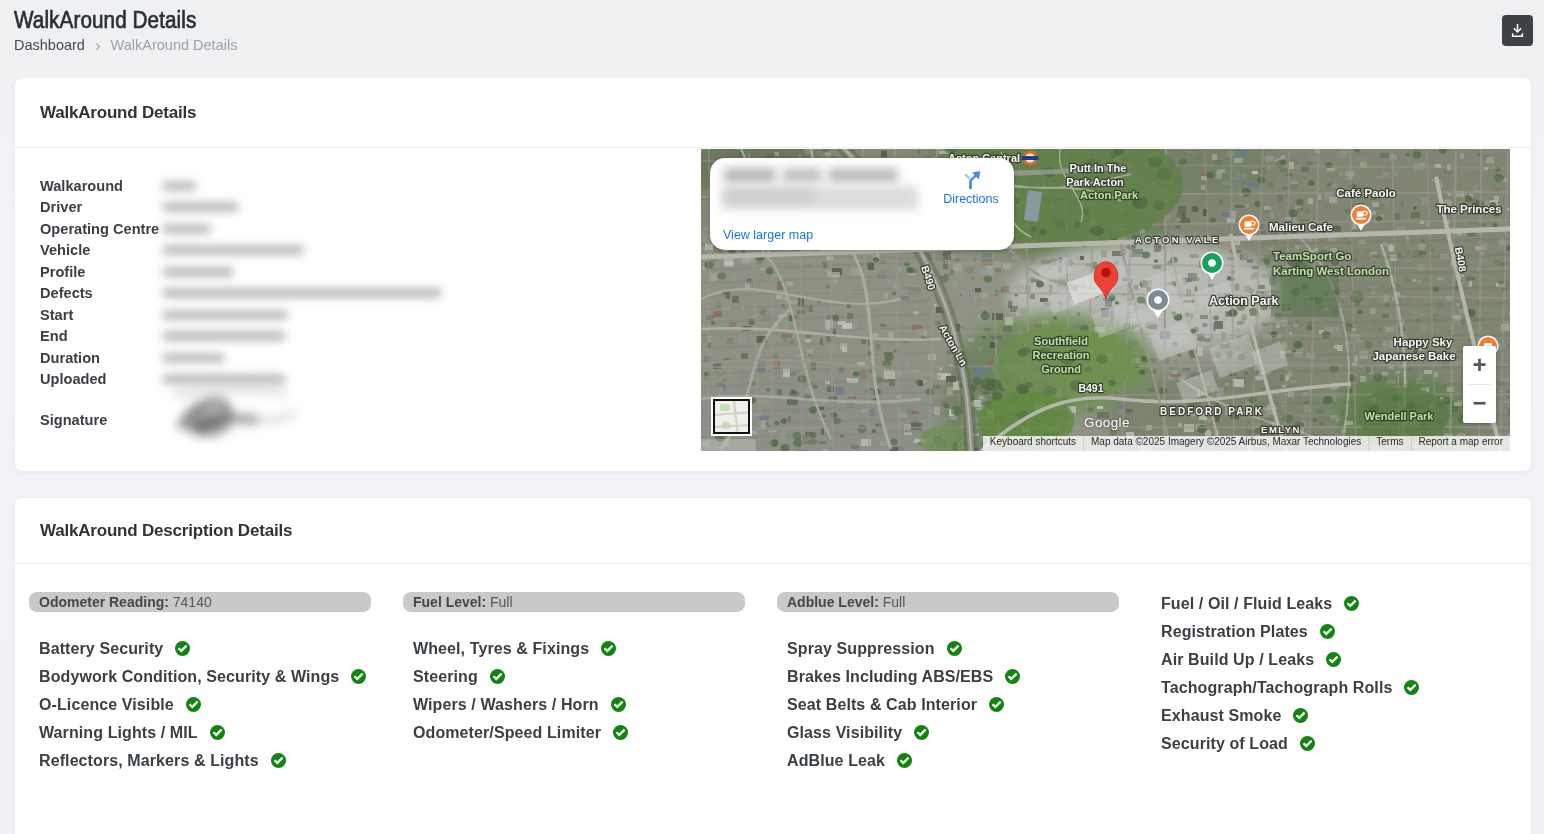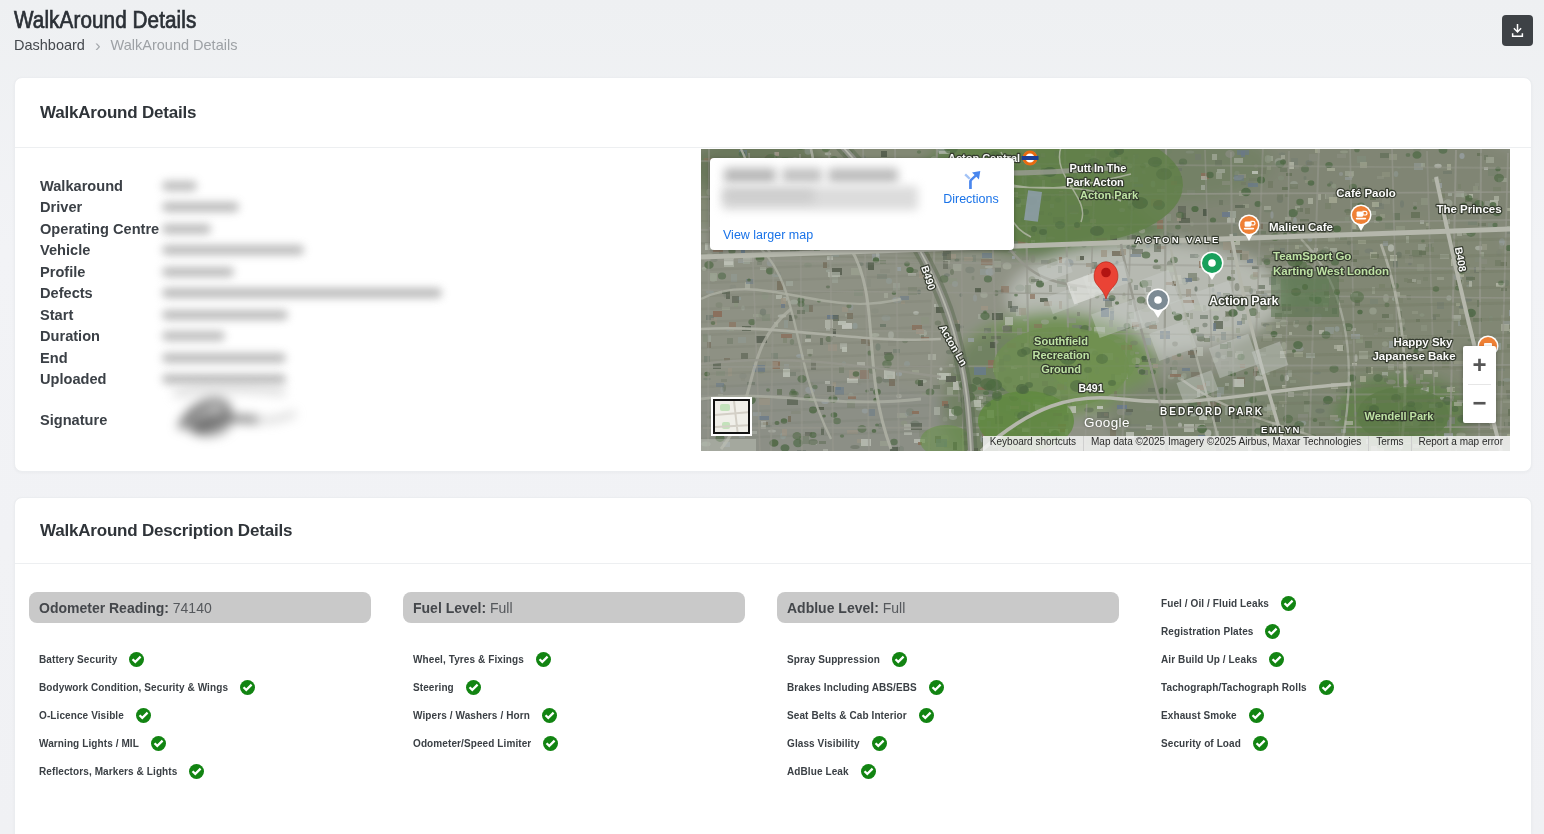--- a/index.html
+++ b/index.html
@@ -16,43 +16,43 @@
 #card2 .chead{height:66px}
 
 .fwrap{position:absolute;left:25px;top:97px}
 .frow{height:21.5px;display:flex;align-items:center}
 .flab{width:122px;font-size:14.6px;font-weight:700;color:#3b4046;white-space:nowrap;flex:none}
 .fval{height:10px;border-radius:5px;background:#ababab;filter:blur(4px);flex:none}
 .sigrow{position:absolute;left:25px;top:334px;font-size:14.6px;font-weight:700;color:#3b4046}
 .sig{position:absolute;left:140px;top:295px;width:200px;height:80px}
 
 #map{position:absolute;left:686px;top:71px;width:809px;height:302px;overflow:hidden;background:#8d9181}
-.ginfo{position:absolute;left:9px;top:9px;width:304px;height:92px;background:#fff;border-radius:4px;box-shadow:0 1px 4px rgba(0,0,0,.3)}
+.ginfo{position:absolute;left:9px;top:9px;width:304px;height:92px;background:#fff;border-radius:15px;box-shadow:0 1px 4px rgba(0,0,0,.3)}
 .gdirs{position:absolute;left:228px;top:11px;width:66px;text-align:center;color:#1a73e8;font-size:12.5px}
 .gview{position:absolute;left:13px;top:70px;color:#1a73e8;font-size:12.5px}
 .gzoom{position:absolute;left:762px;top:197px;width:33px;height:77px;background:#fff;border-radius:2px;box-shadow:0 1px 4px rgba(0,0,0,.3)}
 .gzoom .plus,.gzoom .minus{position:absolute;left:0;width:33px;text-align:center;color:#565656;font-size:24px;font-weight:700}
 .gzoom .plus{top:0;line-height:38px;height:38px}
 .gzoom .minus{top:39px;line-height:36px;height:36px}
 .gzoom .zdiv{position:absolute;left:5px;top:38px;width:23px;height:1px;background:#e6e6e6}
 .gmini{position:absolute;left:10px;top:248px;width:41px;height:39px;background:#fff;padding:2px}
 .gmini .inner{width:100%;height:100%;border:2px solid #111;background:#e9e7e1;position:relative;overflow:hidden}
 .glogo{position:absolute;left:383px;top:266px;color:#fff;font-size:13.5px;font-weight:500;letter-spacing:.4px;text-shadow:0 0 3px rgba(0,0,0,.5);font-family:"Liberation Sans",sans-serif}
 .gattr{position:absolute;right:0;bottom:0;height:15px;background:rgba(246,246,246,.85);display:flex;align-items:flex-start;font-size:10px;color:#2a2a2a;white-space:nowrap}
 .gattr span{padding:0 7px}
 .gattr .d{width:1px;height:15px;background:#cfcfcf;padding:0}
 
 .descgrid{position:absolute;left:14px;top:94px;width:1500px}
 .dcol{position:absolute;top:0;width:374px}
-.pill{height:31px;width:342px;background:#c9c9c9;border-radius:8px;display:flex;align-items:center;padding-left:10px;font-size:14px;color:#55585c}
+.pill{height:20px;width:342px;background:#c9c9c9;border-radius:8px;display:flex;align-items:center;padding-left:10px;font-size:14px;color:#55585c}
 .pill b{color:#44474b;font-weight:700}
 .item{height:23px;margin-top:5px;display:flex;align-items:center;padding-left:10px}
 .pill+.item{margin-top:25px}
 .item.first{margin-top:0}
-.itxt{font-size:10px;font-weight:700;color:#3b4045;letter-spacing:.1px;white-space:nowrap}
+.itxt{font-size:16px;font-weight:700;color:#3b4045;letter-spacing:.1px;white-space:nowrap}
 .chk{margin-left:12px;flex:none}
 </style></head>
 <body>
 <div class="pagehead">
   <h1>WalkAround Details</h1>
   <div class="crumbs">Dashboard<span class="sep">›</span><span class="cur">WalkAround Details</span></div>
   <div class="dlbtn">
       <svg width="15" height="15" viewBox="0 0 16 16" fill="#fff">
         <path d="M7.2 1h1.6v6.6l2.5-2.5 1.1 1.1L8 10.6 3.6 6.2l1.1-1.1 2.5 2.5z"></path>
         <path d="M2 11h1.6v2.4h8.8V11H14v4H2z"></path>
@@ -85,26 +85,26 @@
       </div>
       <div class="frow">
         <div class="flab">Defects</div>
         <div class="fval" style="width:280px;opacity:0.82"></div>
       </div>
       <div class="frow">
         <div class="flab">Start</div>
         <div class="fval" style="width:126px;opacity:0.8"></div>
       </div>
       <div class="frow">
+        <div class="flab">End</div>
+        <div class="fval" style="width:124px;opacity:0.8"></div>
+      </div>
+      <div class="frow">
         <div class="flab">Duration</div>
         <div class="fval" style="width:63px;opacity:0.78"></div>
-      </div>
-      <div class="frow">
-        <div class="flab">End</div>
-        <div class="fval" style="width:124px;opacity:0.8"></div>
       </div>
       <div class="frow">
         <div class="flab">Uploaded</div>
         <div class="fval" style="width:124px;opacity:0.8"></div>
       </div>
     </div>
   <div class="sigrow">Signature</div>
   <svg class="sig" viewBox="0 0 180 75">
     <g filter="blur(4px)" style="filter:blur(5px)">
       <path d="M20 52 C30 30 52 22 62 30 C74 40 40 58 34 52 C28 46 60 40 92 44" fill="none" stroke="#555" stroke-width="7" opacity=".75"></path>

